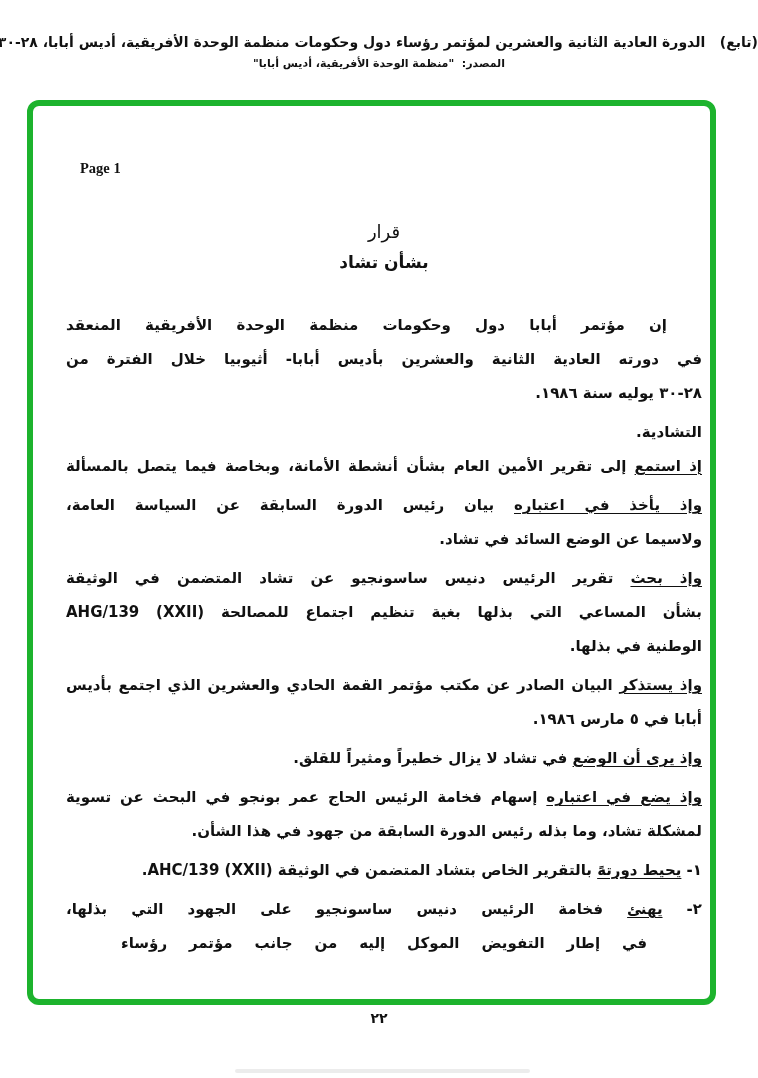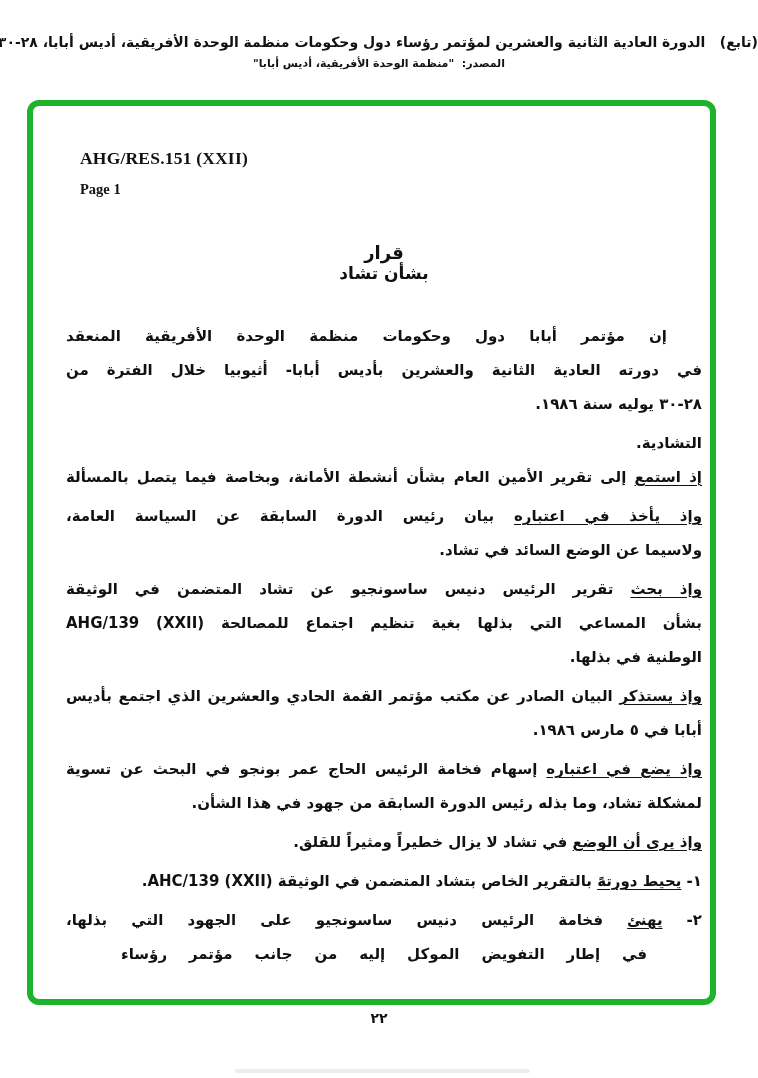--- a/index.html
+++ b/index.html
@@ -28,22 +28,22 @@
   .ref-block{direction:ltr;text-align:left;margin-left:14px;}
   .ref{
     font-family:"Liberation Serif","DejaVu Serif",serif;
     font-weight:bold;font-size:17.5px;letter-spacing:.2px;
   }
   .page-label{
     font-family:"Liberation Serif","DejaVu Serif",serif;
     font-weight:bold;font-size:14.5px;margin-top:12px;
   }
   .doc-titles{direction:rtl;text-align:center;margin-top:44px;}
-  .t1{font-weight:bold;font-size:18px;}
-  .t2{font-weight:bold;font-size:17px;}
+  .t1{font-weight:normal;font-size:18px;}
+  .t2{font-weight:bold;font-size:17px;margin-top:10px;}
   .body-text{
     direction:rtl;margin-top:36px;font-weight:bold;font-size:15px;
     line-height:34px;
   }
   .para{margin-bottom:5px;}
   .line{min-height:34px;}
   .line.full{text-align:justify;text-align-last:justify;}
   .line.last{text-align:right;}
   .line.center{text-align:right;}
   .line.indent{padding-right:35px;}
@@ -63,21 +63,20 @@
 
 <div class="page-header">
   <div class="h1">(تابع)&nbsp;&nbsp; الدورة العادية الثانية والعشرين لمؤتمر رؤساء دول وحكومات منظمة الوحدة الأفريقية، أديس أبابا، ٢٨-٣٠ يوليه ١٩٨٦</div>
   <div class="h2">المصدر:&nbsp; "منظمة الوحدة الأفريقية، أديس أبابا"</div>
 </div>
 
 <div class="frame" style="border-color: rgb(29, 179, 45);"></div>
 
 <div class="doc">
   <div class="ref-block">
-    <div class="ref">AHG/RES.151 (XXII)</div>
     <div class="page-label">Page 1</div>
   </div>
   <div class="doc-titles">
     <div class="t1">قرار</div>
     <div class="t2">بشأن تشاد</div>
   </div>
   <div class="body-text">
       <div class="para">
         <div class="line full indent">إن مؤتمر أبابا دول وحكومات منظمة الوحدة الأفريقية المنعقد</div>
         <div class="line full">في دورته العادية الثانية والعشرين بأديس أبابا- أثيوبيا خلال الفترة من</div>
@@ -94,25 +93,25 @@
       <div class="para">
         <div class="line full"><u>وإذ بحث</u> تقرير الرئيس دنيس ساسونجيو عن تشاد المتضمن في الوثيقة</div>
         <div class="line full">بشأن المساعي التي بذلها بغية تنظيم اجتماع للمصالحة ‎AHG/139 (XXII)‎</div>
         <div class="line last">الوطنية في بذلها.</div>
       </div>
       <div class="para">
         <div class="line full"><u>وإذ يستذكر</u> البيان الصادر عن مكتب مؤتمر القمة الحادي والعشرين الذي اجتمع بأديس</div>
         <div class="line center">أبابا في ٥ مارس ١٩٨٦.</div>
       </div>
       <div class="para">
+        <div class="line last"><u>وإذ يرى أن الوضع</u> في تشاد لا يزال خطيراً ومثيراً للقلق.</div>
+      </div>
+      <div class="para">
         <div class="line full"><u>وإذ يضع في اعتباره</u> إسهام فخامة الرئيس الحاج عمر بونجو في البحث عن تسوية</div>
         <div class="line last">لمشكلة تشاد، وما بذله رئيس الدورة السابقة من جهود في هذا الشأن.</div>
-      </div>
-      <div class="para">
-        <div class="line last"><u>وإذ يرى أن الوضع</u> في تشاد لا يزال خطيراً ومثيراً للقلق.</div>
       </div>
       <div class="para">
         <div class="line last">١- <u>يحيط دورتهً</u> بالتقرير الخاص بتشاد المتضمن في الوثيقة ‎AHC/139 (XXII)‎.</div>
       </div>
       <div class="para">
         <div class="line full">٢- <u>يهنئ</u> فخامة الرئيس دنيس ساسونجيو على الجهود التي بذلها،</div>
         <div class="line full inset">في إطار التفويض الموكل إليه من جانب مؤتمر رؤساء</div>
       </div>
     </div>
 </div>

